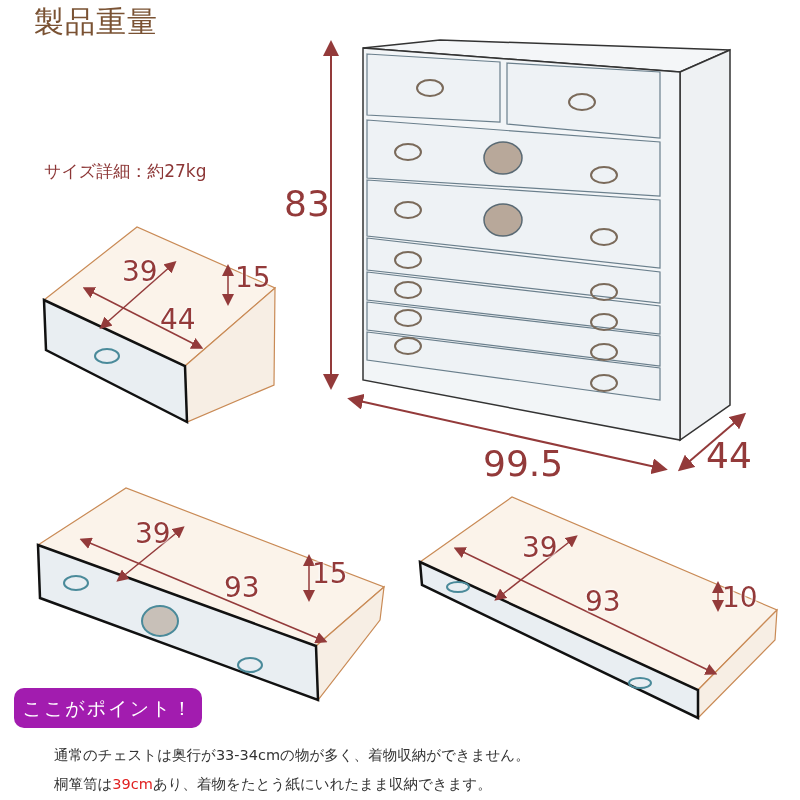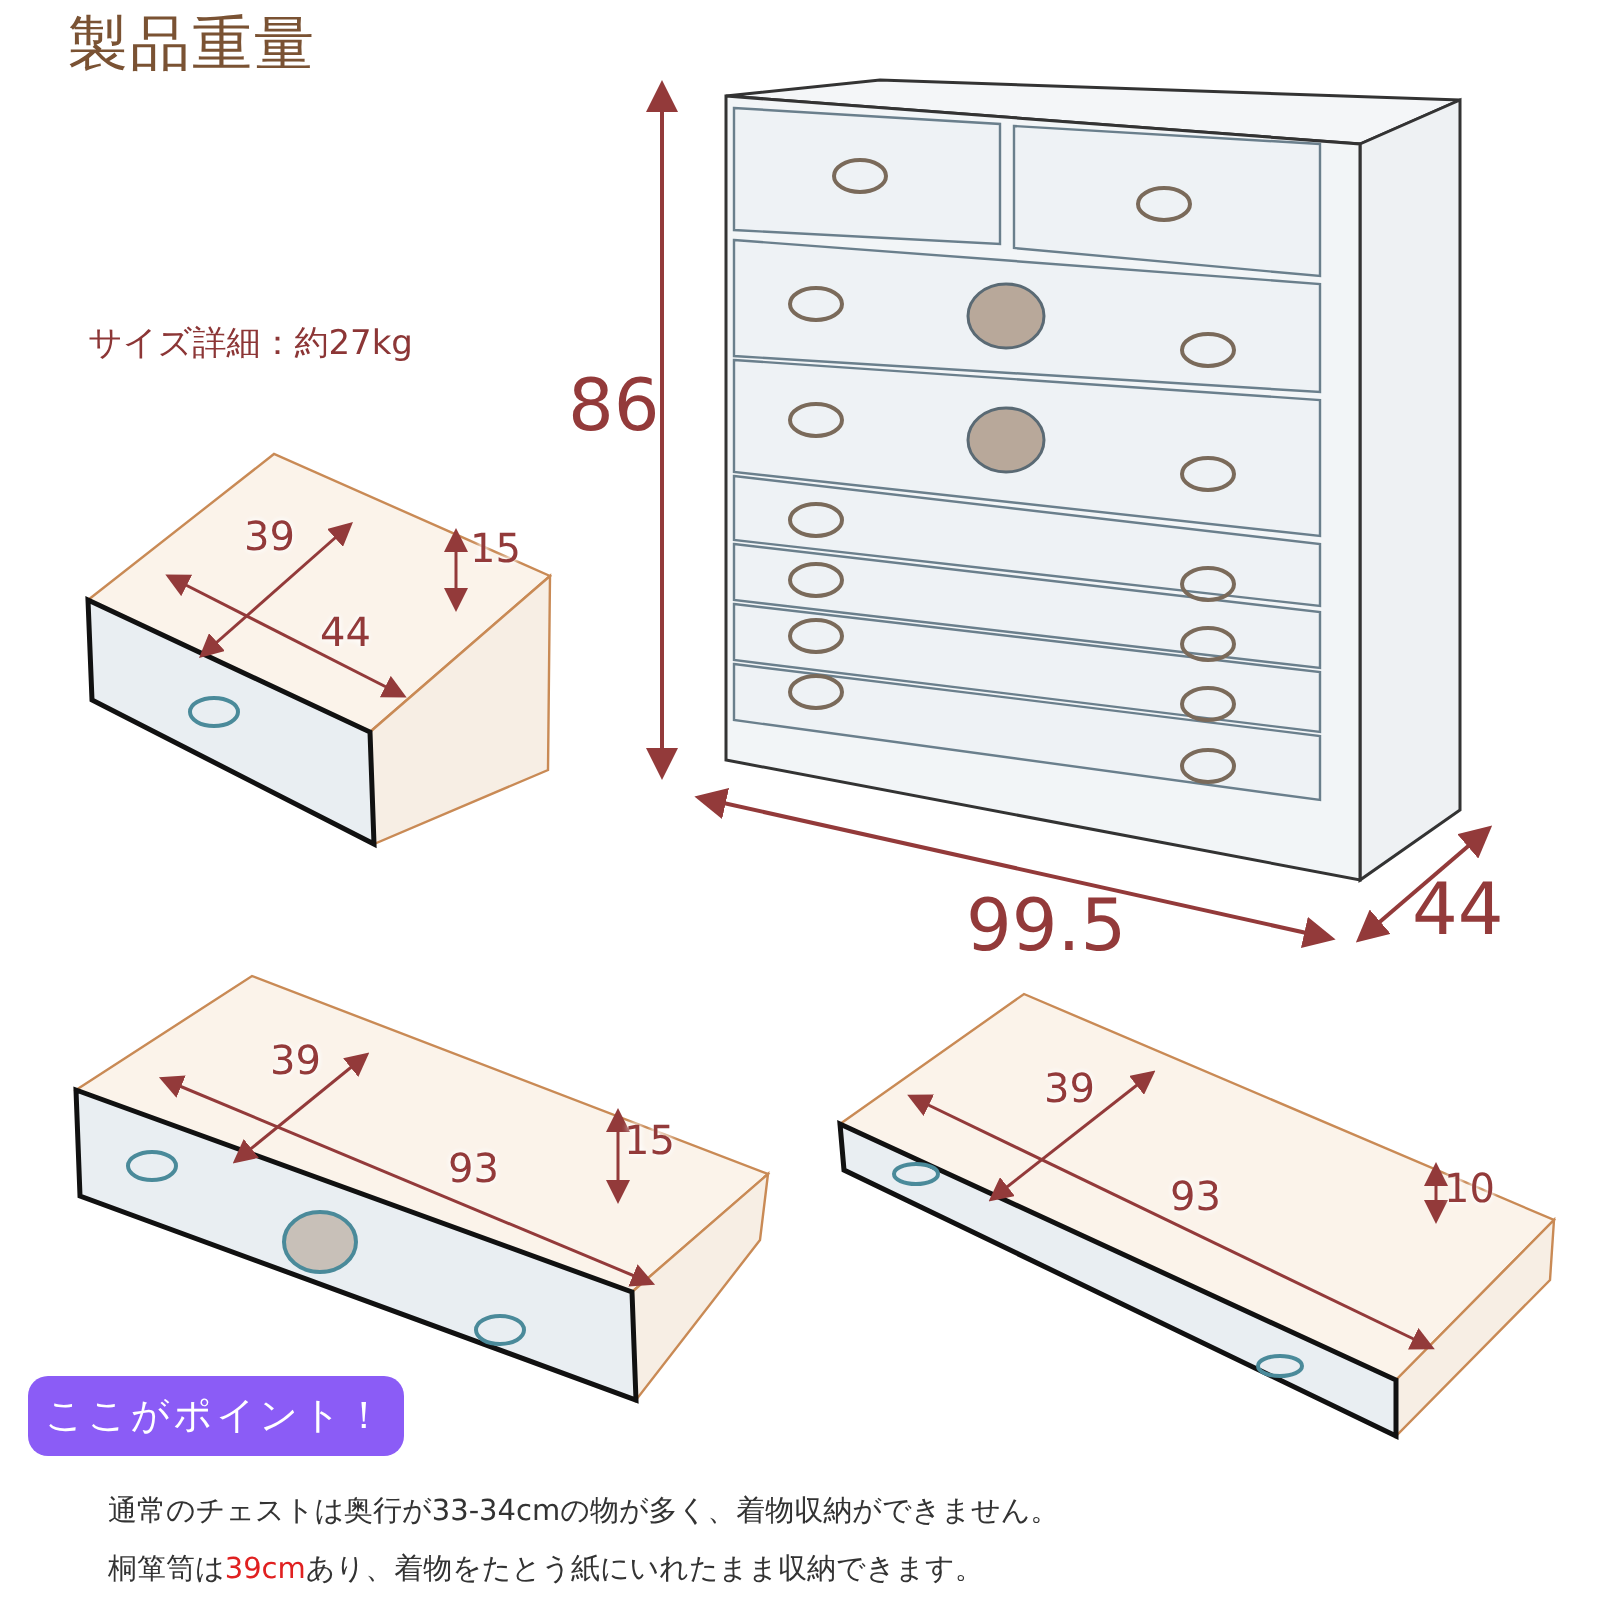--- a/index.html
+++ b/index.html
@@ -2,22 +2,22 @@
 <html><head>
   <meta charset="utf-8">
   <style>
     html, body { margin:0; padding:0; background:#ffffff; }
     body { width:800px; height:800px; position:relative; overflow:hidden; font-family:"DejaVu Sans", sans-serif; }
     .title { position:absolute; left:34px; top:2px; font-family:"DejaVu Serif", serif; font-size:30px; color:#7a5233; letter-spacing:1px; }
     .weight { position:absolute; left:44px; top:160px; font-size:17px; color:#8c3636; }
     svg.art { position:absolute; left:0; top:0; }
     .dim { position:absolute; color:#933a3a; font-family:"DejaVu Sans", sans-serif; line-height:1; }
     .dim.big { font-size:36px; }
-    .dim.mid { font-size:20px; text-shadow:0 0 3px #fff,0 0 3px #fff; }
-    .badge { position:absolute; left:14px; top:688px; width:188px; height:40px; border-radius:10px; background:#8b5cf6; color:#fff; font-size:19px; line-height:40px; text-align:center; letter-spacing:2px; }
+    .dim.mid { font-size:28px; text-shadow:0 0 3px #fff,0 0 3px #fff; }
+    .badge { position:absolute; left:14px; top:688px; width:188px; height:40px; border-radius:10px; background:#a21caf; color:#fff; font-size:19px; line-height:40px; text-align:center; letter-spacing:2px; }
     .note { position:absolute; left:54px; font-size:14.5px; color:#333;text-align:right; }
     .note .hl { color:#e02020; }
   </style>
 </head>
 <body>
 
 <div class="title">製品重量</div>
 <div class="weight">サイズ詳細：約27kg</div>
 
 <svg class="art" width="800" height="800" viewBox="0 0 800 800">
@@ -104,21 +104,21 @@
     <ellipse cx="458" cy="587" rx="11" ry="5" fill="none" stroke="#4a8a9a" stroke-width="2"></ellipse>
     <ellipse cx="640" cy="683" rx="11" ry="5" fill="none" stroke="#4a8a9a" stroke-width="2"></ellipse>
   </g>
   <g stroke="#933a3a" stroke-width="1.5">
     <line x1="459" y1="550" x2="712" y2="672" marker-start="url(#ah)" marker-end="url(#ah)"></line>
     <line x1="499" y1="597" x2="573" y2="539" marker-start="url(#ah)" marker-end="url(#ah)"></line>
     <line x1="718" y1="587" x2="718" y2="606" marker-start="url(#ah)" marker-end="url(#ah)"></line>
   </g>
 </svg>
 
-<div class="dim big" style="left:284px;top:186px;">86</div>
+<div class="dim big" style="left:284px;top:186px;">83</div>
 <div class="dim big" style="left:463px;top:446px;margin-left:20px;">99.5</div>
 <div class="dim big" style="left:706px;top:438px;">44</div>
 
 <div class="dim mid" style="left:122px;top:258px;">39</div>
 <div class="dim mid" style="left:160px;top:306px;">44</div>
 <div class="dim mid" style="left:235px;top:264px;">15</div>
 
 <div class="dim mid" style="left:135px;top:520px;">39</div>
 <div class="dim mid" style="left:224px;top:574px;">93</div>
 <div class="dim mid" style="left:312px;top:560px;">15</div>

